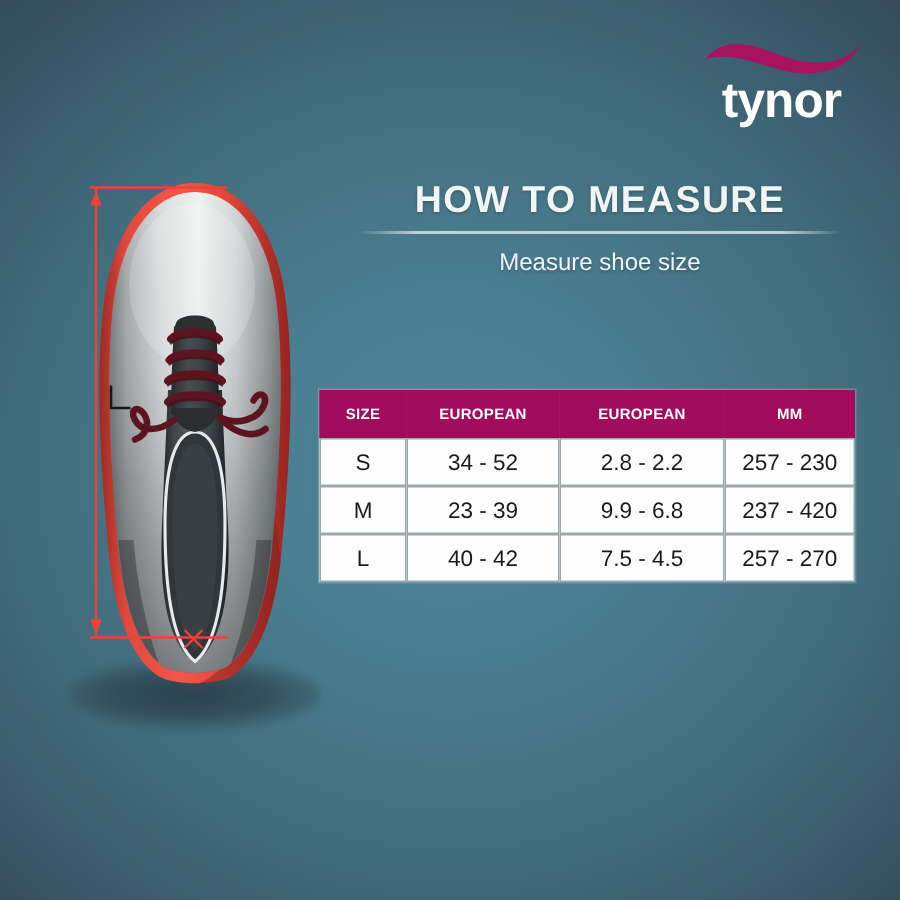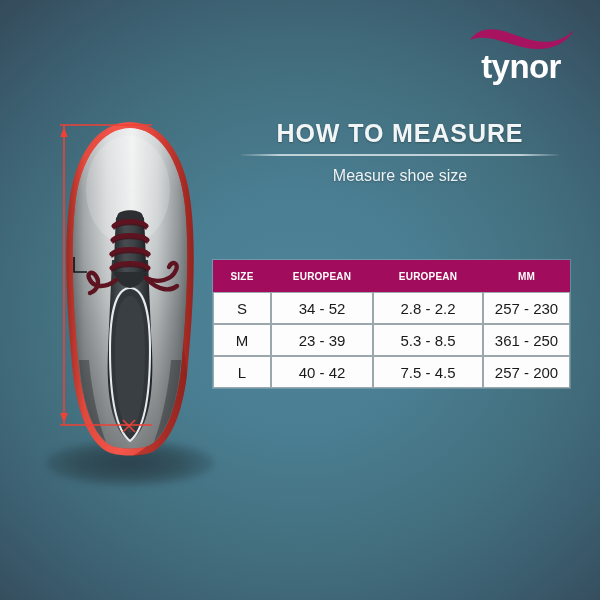--- a/index.html
+++ b/index.html
@@ -365,25 +365,25 @@
     <tbody>
       <tr>
         <td>S</td>
         <td>34 - 52</td>
         <td>2.8 - 2.2</td>
         <td>257 - 230</td>
       </tr>
       <tr>
         <td>M</td>
         <td>23 - 39</td>
-        <td>5.3 - 8.5</td>
-        <td>361 - 250</td>
+        <td>9.9 - 6.8</td>
+        <td>237 - 420</td>
       </tr>
       <tr>
         <td>L</td>
         <td>40 - 42</td>
         <td>7.5 - 4.5</td>
-        <td>257 - 200</td>
+        <td>257 - 270</td>
       </tr>
     </tbody>
   </table>
 
 </div>
 
 </body></html>

